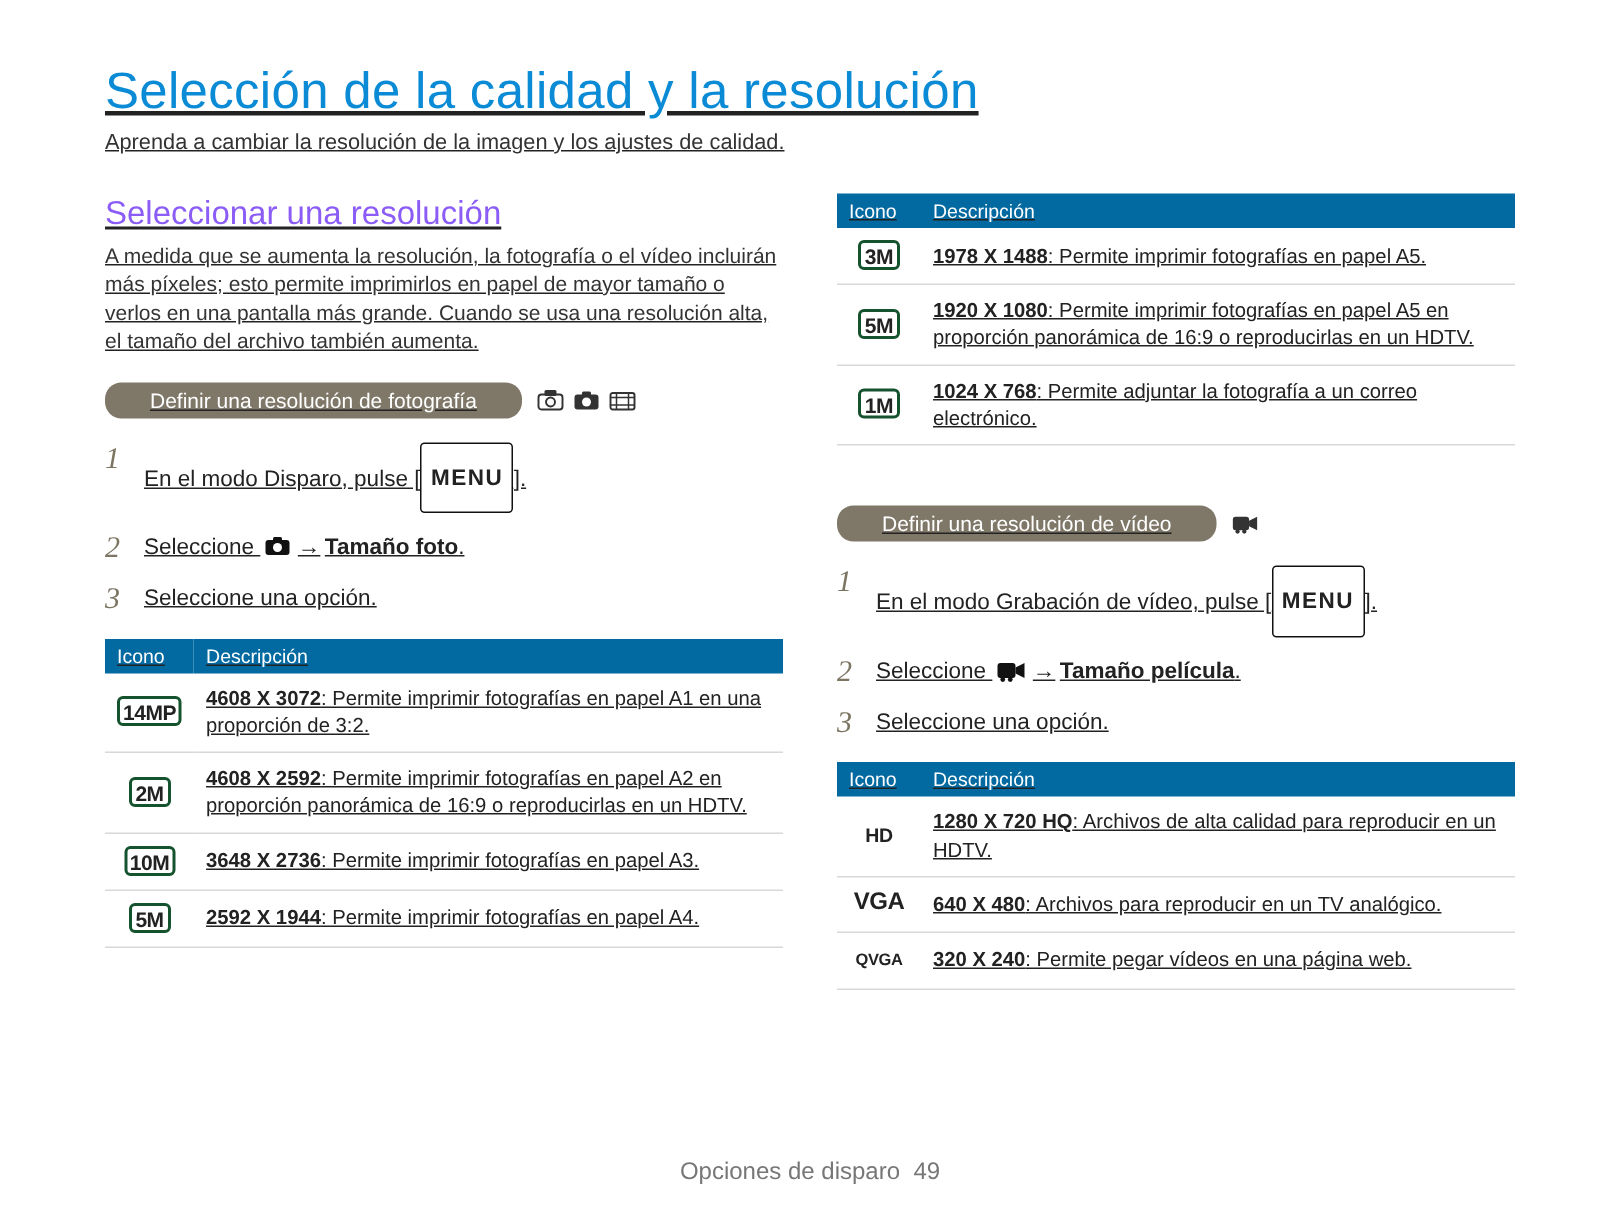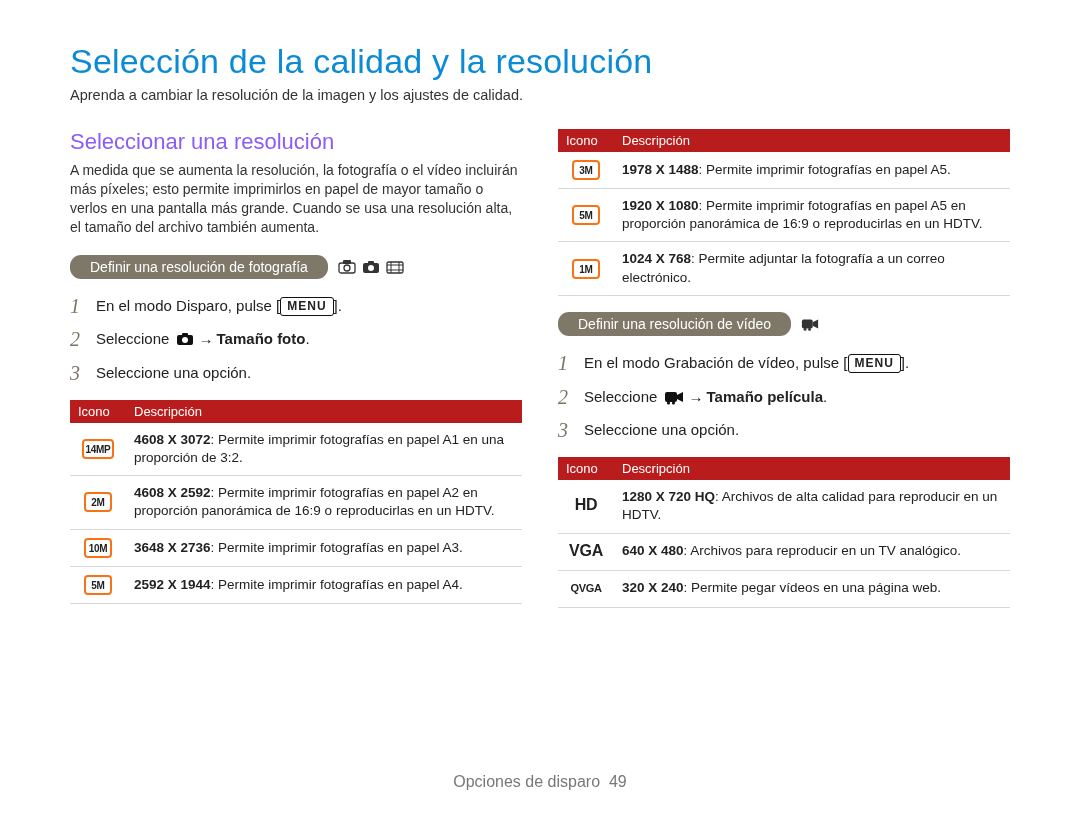--- a/index.html
+++ b/index.html
@@ -7,20 +7,21 @@
     margin: 0;
     width: 1080px;
     height: 815px;
     background: #fff;
     font-family: Arial, Helvetica, sans-serif;
     color: #222;
     position: relative;
   }
   .page {
     padding: 42px 70px 0 70px;
+    text-decoration: underline;
   }
   .main-title {
     font-size: 34px;
     color: #0b8bd6;
     font-weight: 400;
     margin: 0 0 6px 0;
     letter-spacing: 0.2px;
   }
   .intro {
     font-size: 14.5px;
@@ -50,21 +51,21 @@
   .pill-row {
     display: flex;
     align-items: center;
     gap: 10px;
     margin: 6px 0 10px 0;
   }
   .pill {
     background: #7f7869;
     color: #fff;
     border-radius: 11px;
-    padding: 4px 20px;
+    padding: 4px 30px;
     font-size: 14px;
   }
   .mode-icons {
     display: flex;
     gap: 6px;
   }
   .mode-icon {
     width: 18px;
     height: 16px;
     display: inline-flex;
@@ -94,64 +95,64 @@
     font-size: 20px;
     font-style: italic;
     font-family: Georgia, 'Times New Roman', serif;
     color: #7b7562;
     font-weight: 500;
   }
   .menu-box {
     display: inline-block;
     border: 1.5px solid #111;
     border-radius: 3px;
-    padding: 0px 6px;
-    font-size: 12px;
+    padding: 12px 6px;
+    font-size: 15px;
     font-weight: bold;
     letter-spacing: 1px;
     vertical-align: 1px;
   }
   .inline-icon {
     display:inline-flex;
     vertical-align: -3px;
     margin: 0 2px;
   }
   .arrow { padding: 0 3px; }
   .bold { font-weight: bold; }
 
   table.icon-table {
     width: 100%;
     border-collapse: collapse;
     font-size: 13.5px;
   }
   table.icon-table th {
-    background: #b91c1c;
+    background: #0369a1;
     color: #fff;
     font-weight: 400;
     text-align: left;
     padding: 4px 8px;
     font-size: 13px;
   }
   table.icon-table th:first-child { width: 56px; }
   table.icon-table td {
     border-bottom: 1px solid #d8d8d8;
     padding: 8px 8px;
     vertical-align: middle;
     line-height: 1.35;
   }
   table.icon-table td.icon-cell {
     text-align: center;
   }
   .res-icon {
     display: inline-block;
-    border: 2px solid #f97316;
+    border: 2px solid #14532d;
     border-radius: 4px;
     min-width: 28px;
     height: 20px;
-    font-size: 10px;
+    font-size: 14px;
     font-weight: bold;
     line-height: 18px;
     text-align: center;
     padding: 0 2px;
     font-family: Arial, sans-serif;
     letter-spacing: -0.3px;
   }
   .res-bold { font-weight: bold; }
   .footer {
     position: absolute;
@@ -265,21 +266,21 @@
             <td class="icon-cell"><span class="res-icon">5M</span></td>
             <td><span class="res-bold">1920 X 1080</span><span>: Permite imprimir fotografías en papel A5 en proporción panorámica de 16:9 o reproducirlas en un HDTV.</span></td>
           </tr>
           <tr>
             <td class="icon-cell"><span class="res-icon">1M</span></td>
             <td><span class="res-bold">1024 X 768</span><span>: Permite adjuntar la fotografía a un correo electrónico.</span></td>
           </tr>
         </tbody>
       </table>
 
-      <div class="pill-row" style="margin-top:16px;">
+      <div class="pill-row" style="margin-top:40px;">
         <span class="pill">Definir una resolución de vídeo</span>
         <span class="mode-icons">
           <span class="mode-icon">
             <svg width="20" height="16" viewBox="0 0 20 16">
                 <rect x="1" y="3" width="12" height="10" rx="2" fill="#333"></rect>
                 <path d="M13 6 L19 3 L19 13 L13 10 Z" fill="#333"></path>
                 <circle cx="4.5" cy="14" r="1.6" fill="#333"></circle>
                 <circle cx="9.5" cy="14" r="1.6" fill="#333"></circle>
               </svg>
           </span>
@@ -305,21 +306,21 @@
 
       <table class="icon-table">
         <thead>
           <tr>
             <th>Icono</th>
             <th>Descripción</th>
           </tr>
         </thead>
         <tbody>
           <tr>
-            <td class="icon-cell"><span class="res-icon" style="border:none;font-size:16px;">HD</span></td>
+            <td class="icon-cell"><span class="res-icon" style="border:none;font-size:13px;">HD</span></td>
             <td><span class="res-bold">1280 X 720 HQ</span><span>: Archivos de alta calidad para reproducir en un HDTV.</span></td>
           </tr>
           <tr>
             <td class="icon-cell"><span class="res-icon" style="border:none;font-size:16px;">VGA</span></td>
             <td><span class="res-bold">640 X 480</span><span>: Archivos para reproducir en un TV analógico.</span></td>
           </tr>
           <tr>
             <td class="icon-cell"><span class="res-icon" style="border:none;font-size:11px;">QVGA</span></td>
             <td><span class="res-bold">320 X 240</span><span>: Permite pegar vídeos en una página web.</span></td>
           </tr>

